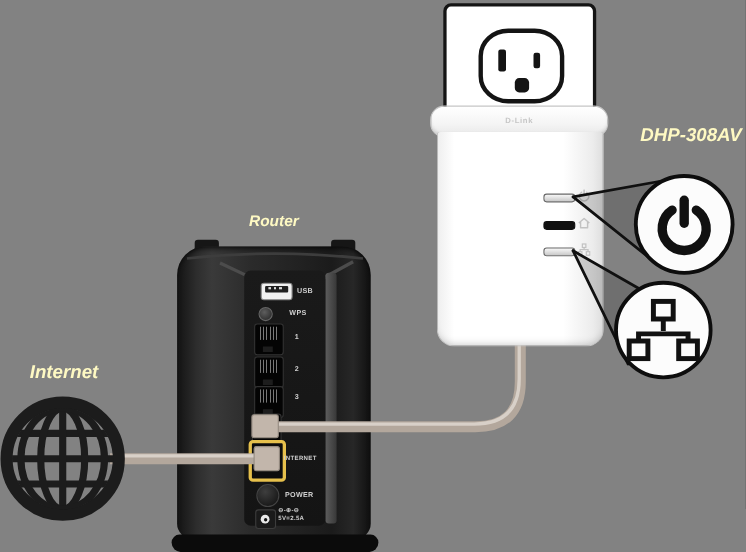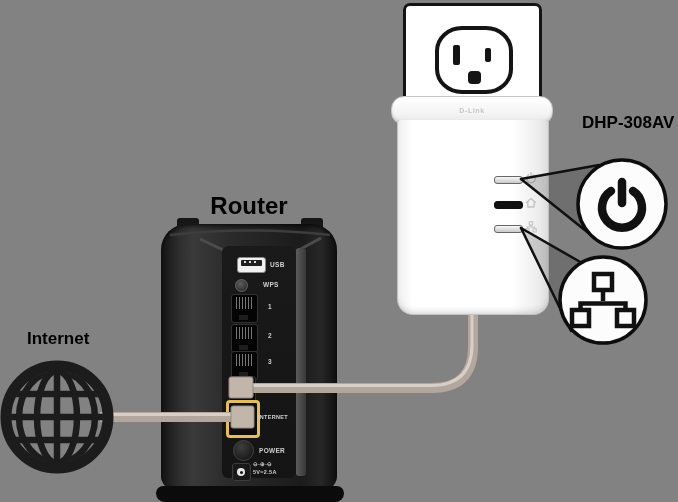--- a/index.html
+++ b/index.html
@@ -1,21 +1,21 @@
 <!DOCTYPE html>
 <html><head>
 <meta charset="utf-8">
 <style>
   html,body{margin:0;padding:0;background:#5a5a5a;}
   .canvas{
     position:relative;width:678px;height:502px;overflow:hidden;
     background:#828282;
     font-family:"Liberation Sans", sans-serif;
   }
-  .label{position:absolute;color:#000000;font-weight:bold;}
+  .label{position:absolute;color:#fef9c3;font-weight:bold;font-style:italic;}
   .portlabel{position:absolute;color:#cfcfcf;font-weight:bold;font-size:6.5px;letter-spacing:.3px;line-height:7px;}
   
   .router-body{
     position:absolute;left:161px;top:224px;width:176px;height:266px;
     border-radius:26px 26px 14px 14px;
     background:linear-gradient(90deg,#131313 0%,#2d2d2d 10%,#3a3a3a 18%,#2b2b2b 38%,#232323 60%,#1b1b1b 80%,#272727 91%,#0f0f0f 100%);
     box-shadow:inset 0 4px 6px -3px #000;
   }
   .router-tab{position:absolute;top:218px;width:22px;height:10px;background:#161616;border-radius:3px 3px 0 0;}
   .router-panel{
@@ -62,21 +62,21 @@
   .overlay{position:absolute;left:0;top:0;}
   
   .outlet-plate{position:absolute;left:403px;top:3px;width:133px;height:95px;background:#ffffff;
     border:3px solid #141414;border-radius:7px;}
 </style>
 </head>
 <body>
 
 <div class="canvas">
 
-  <div class="label" style="left:199px;top:192px;width:100px;text-align:center;font-size:24px;">Router</div>
+  <div class="label" style="left:199px;top:192px;width:100px;text-align:center;font-size:14px;">Router</div>
 
   <div class="router-tab" style="left:177px;"></div>
   <div class="router-tab" style="left:301px;"></div>
   <div class="router-body"></div>
 
   <svg class="overlay" width="678" height="502" viewBox="0 0 678 502">
     <path d="M 170 235 Q 249 226 330 235" fill="none" stroke="#3d3d3d" stroke-width="2.5"></path>
     <path d="M 200 239 L 238 257 L 286 257 L 321 238" fill="none" stroke="#4c4c4c" stroke-width="3" stroke-linejoin="round"></path>
   </svg>
 

